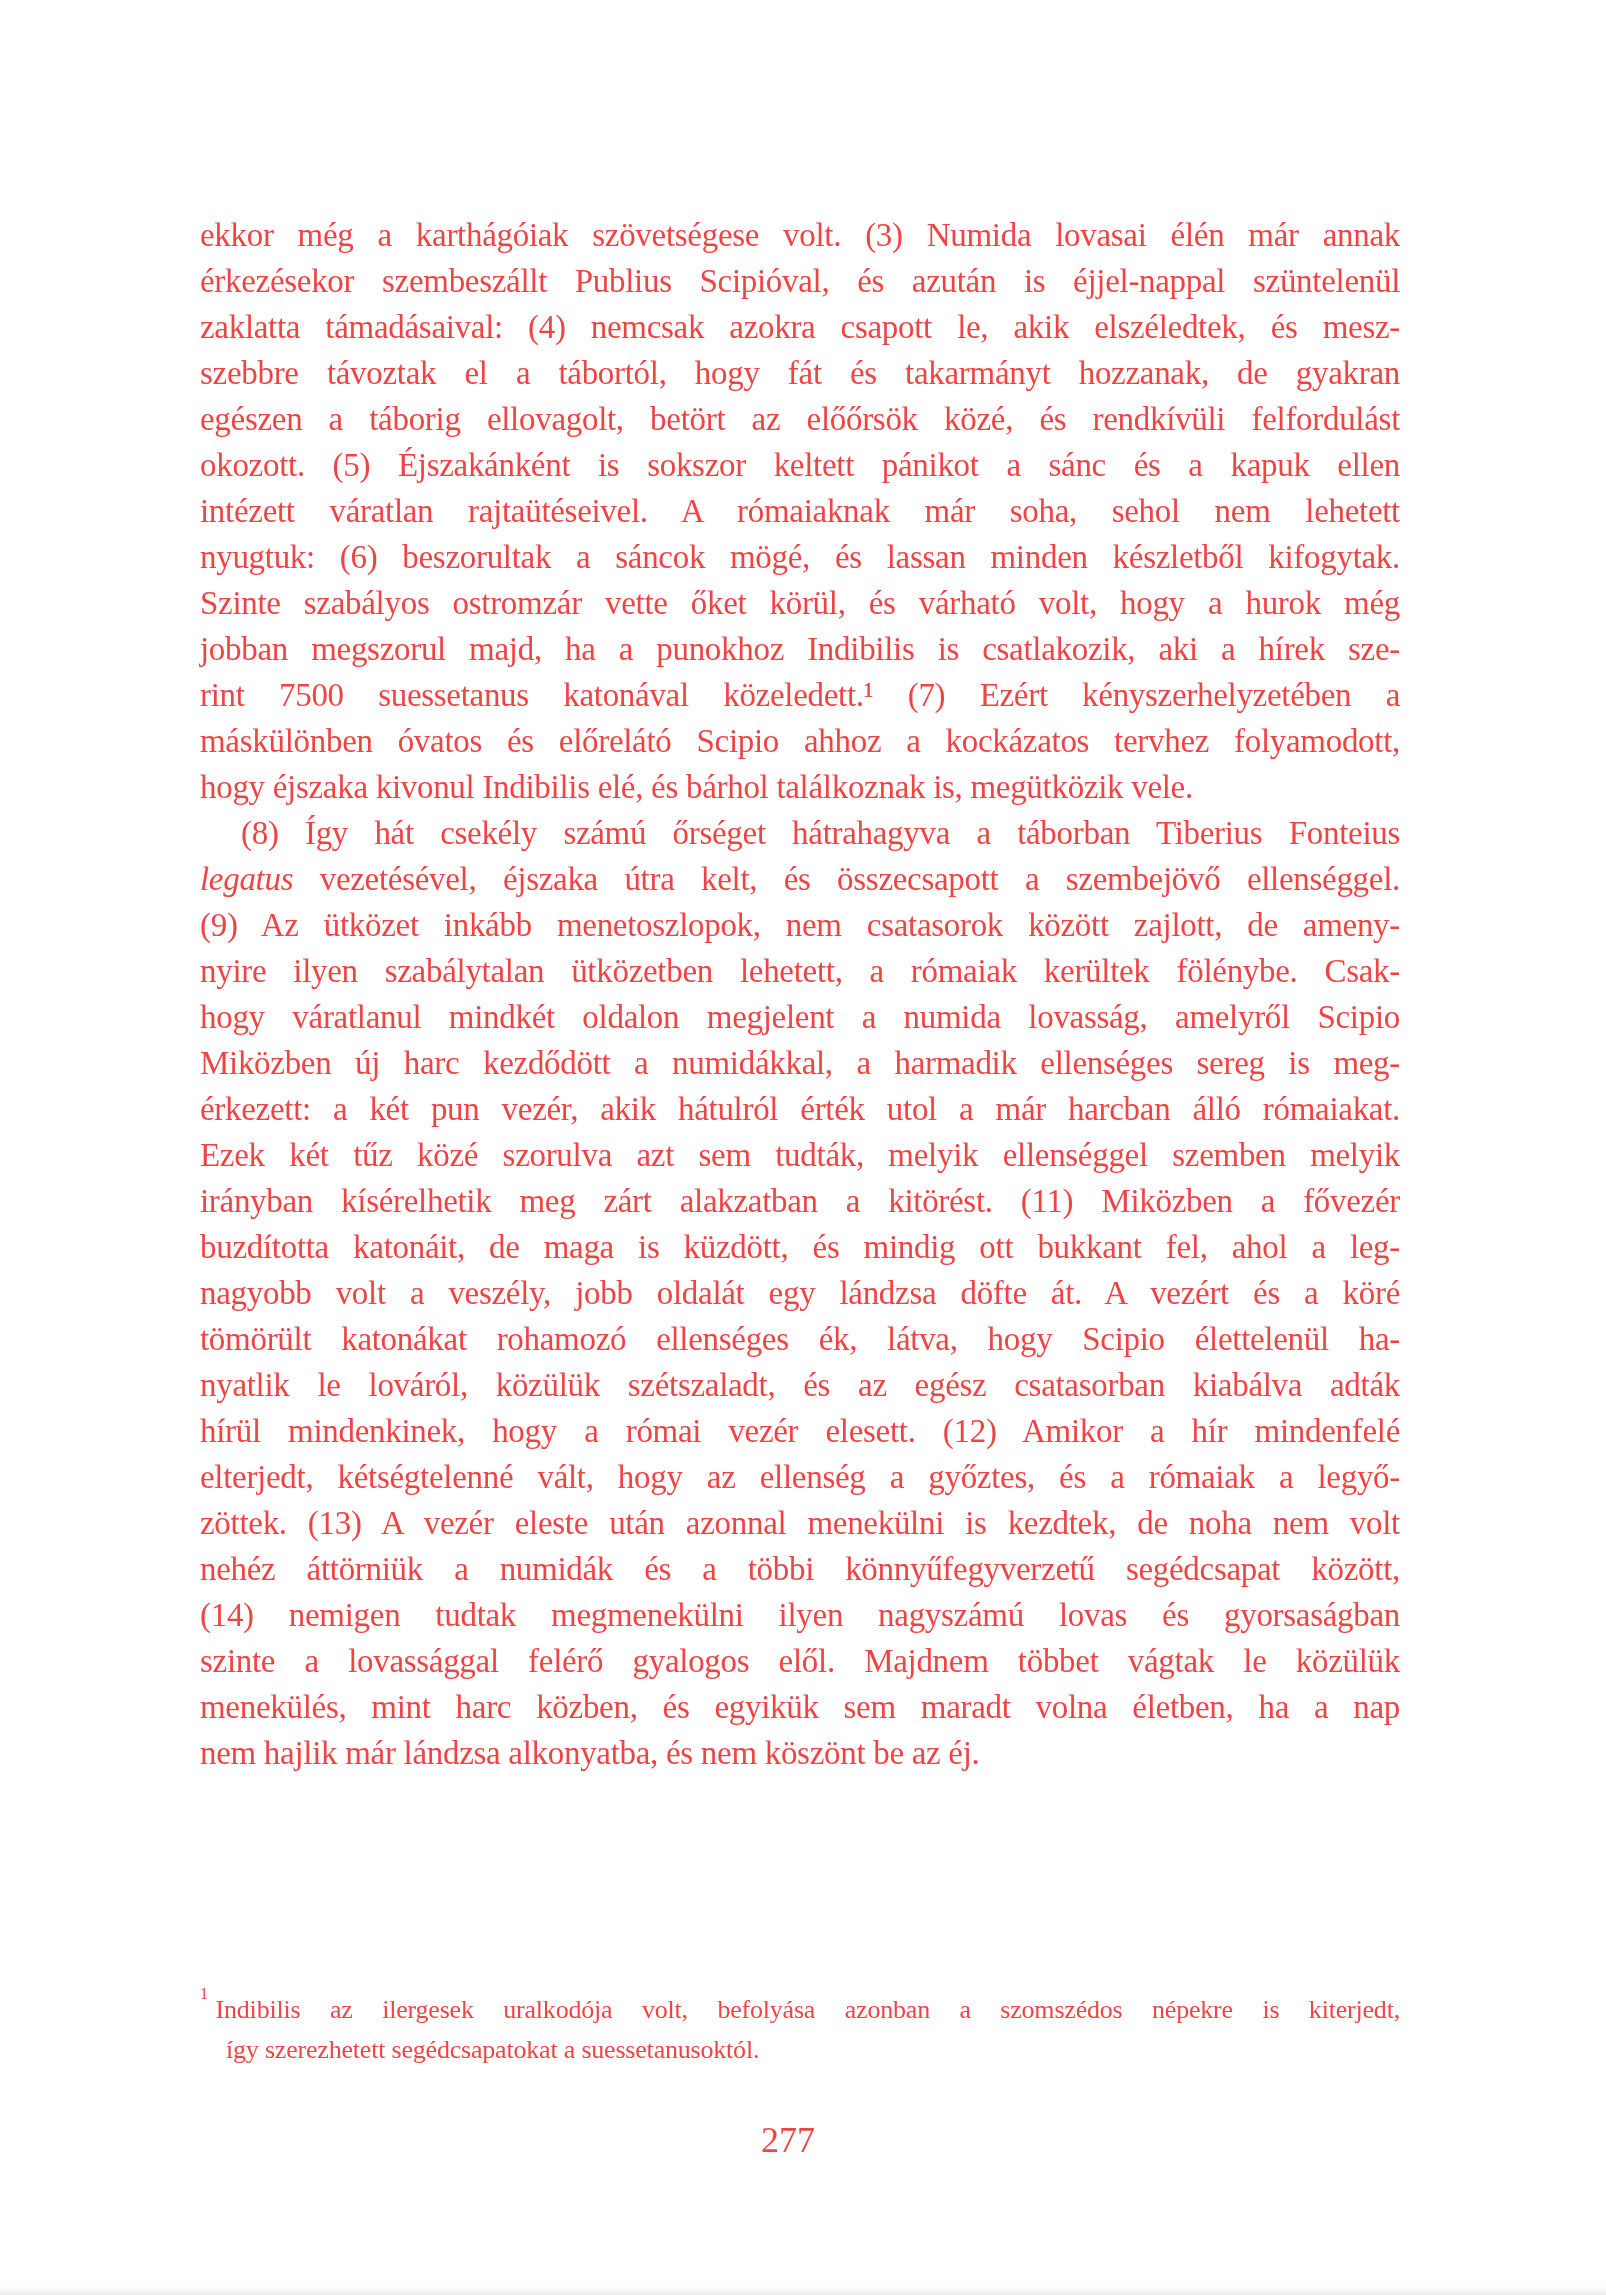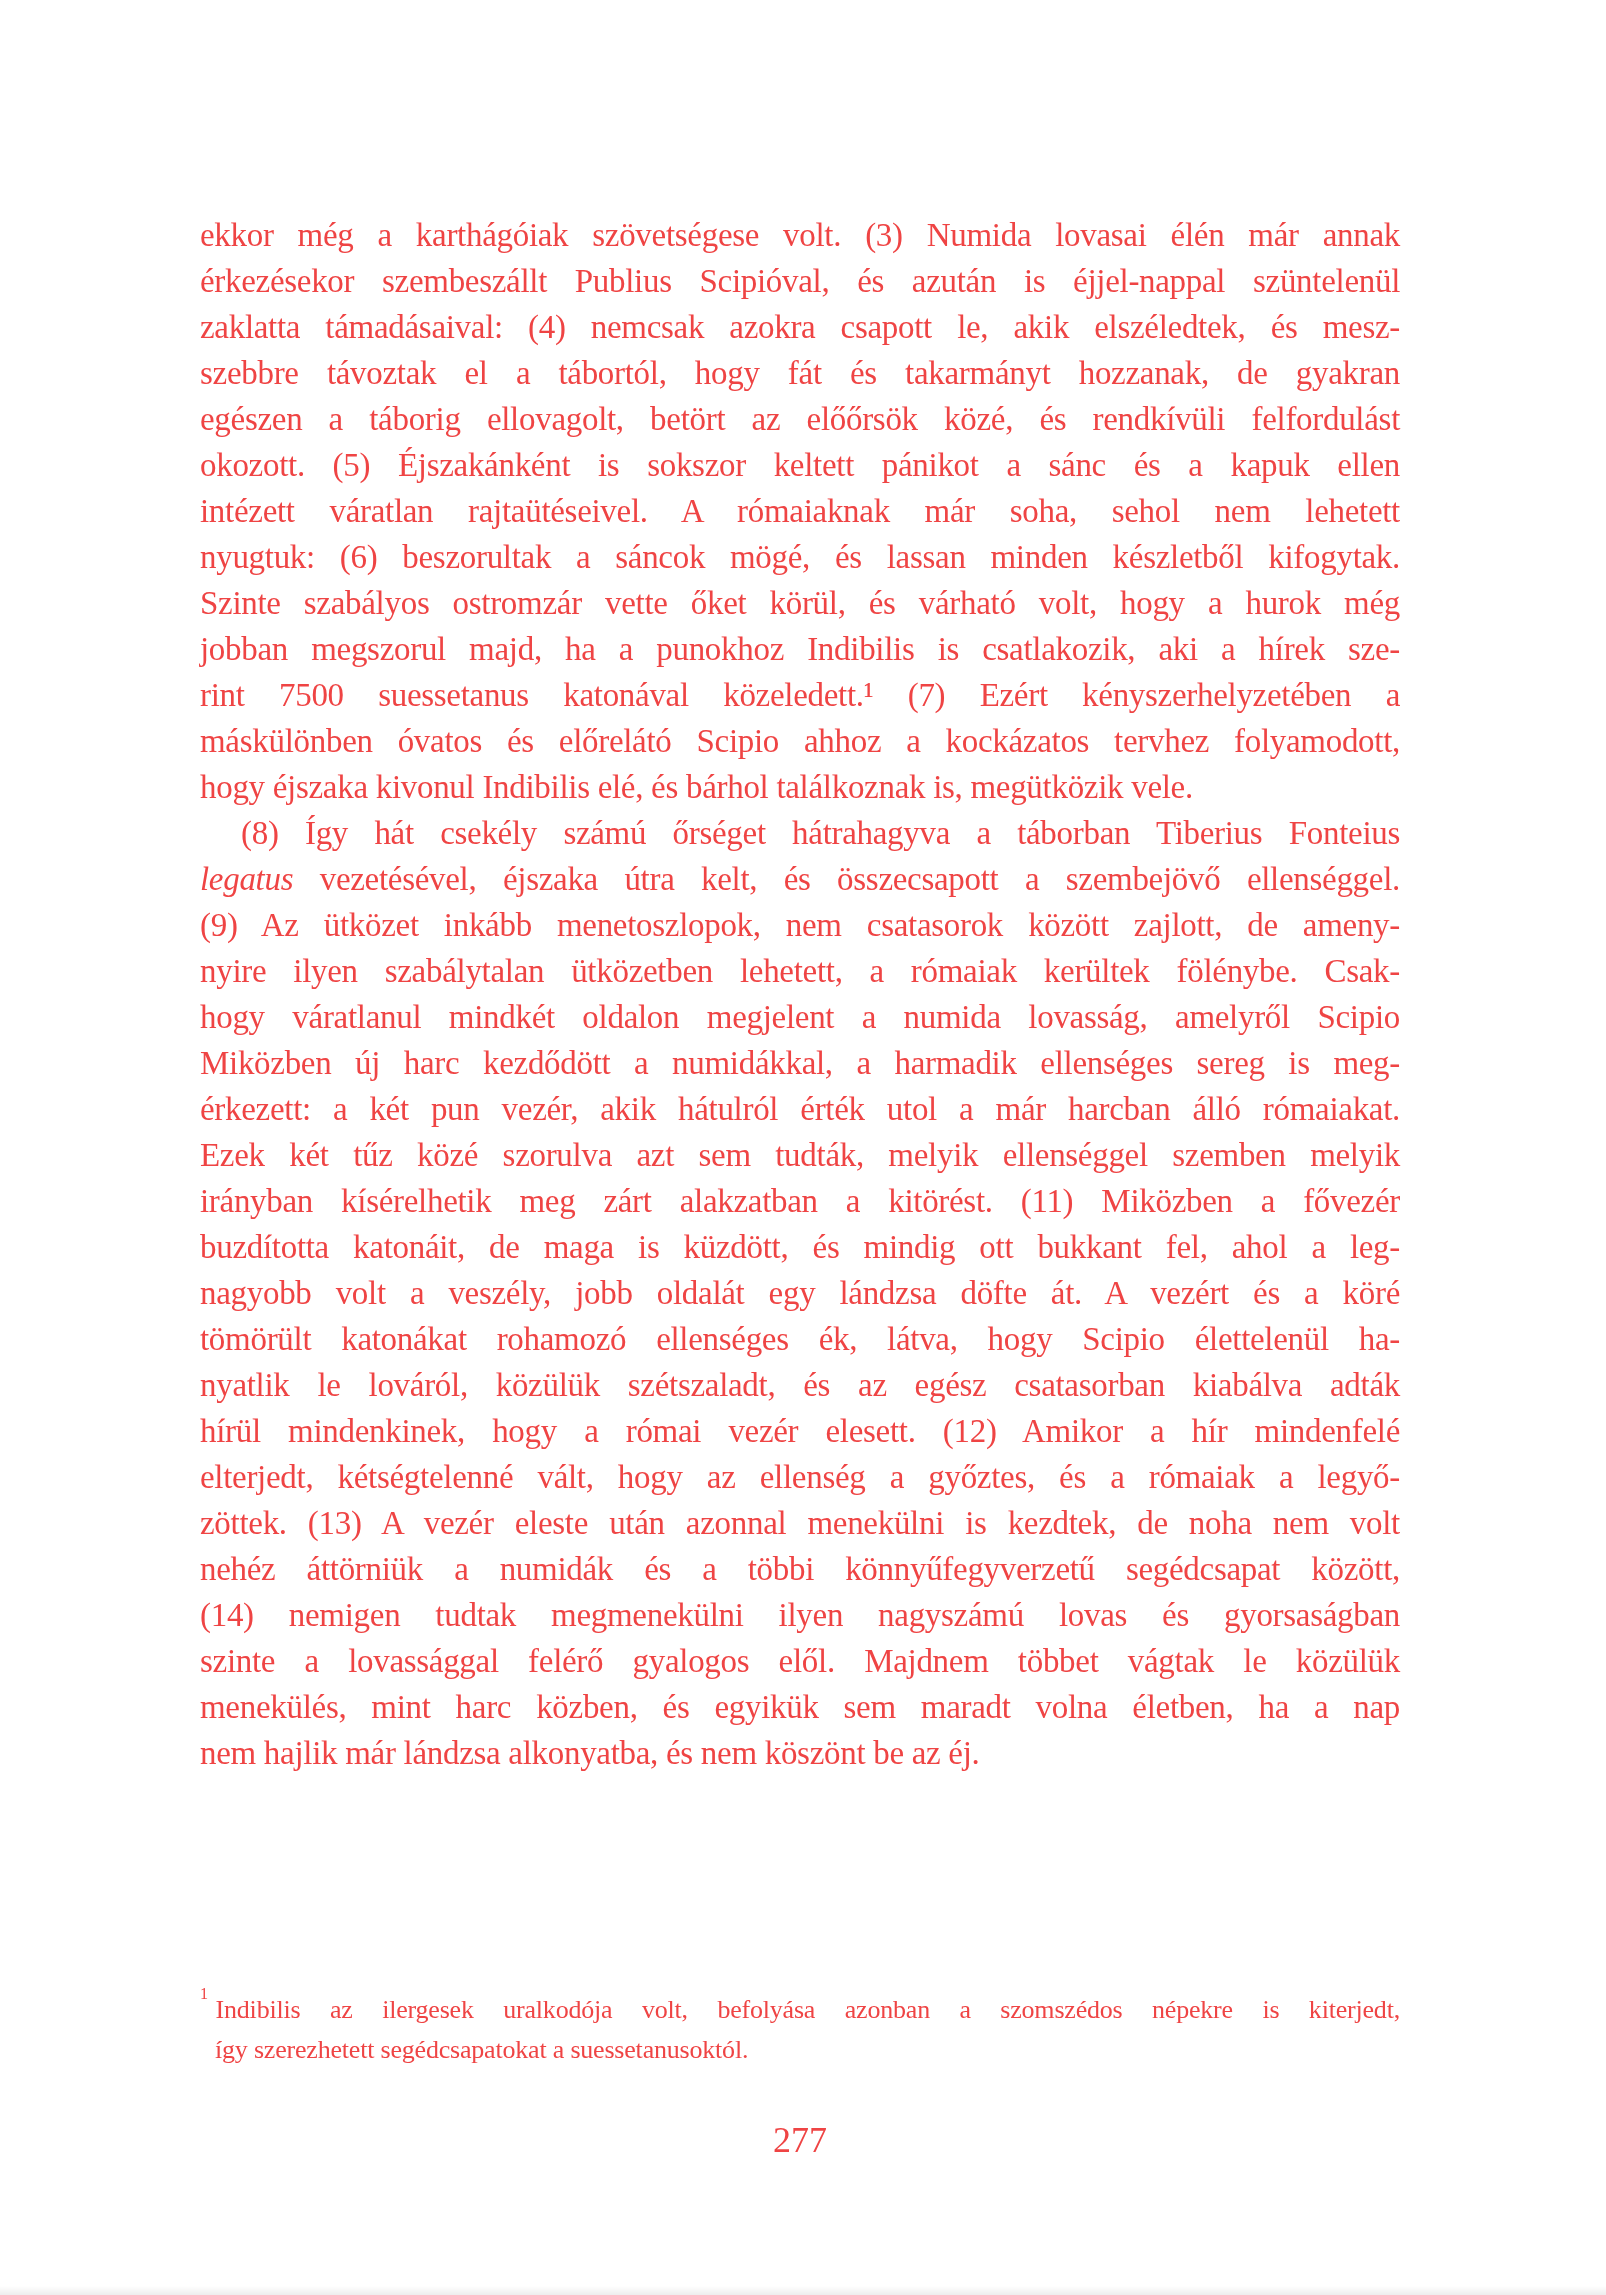--- a/index.html
+++ b/index.html
@@ -29,24 +29,24 @@
     position: absolute;
     left: 200px;
     top: 1944px;
     width: 1200px;
     font-size: 26px;
     line-height: 40px;
     letter-spacing: -0.2px;
   }
   .fn-first { text-align: justify; text-align-last: justify; margin-top: 39px; }
   .fn-marker { font-size: 62%; position: relative; top: -0.55em; margin-right: 7.7px; }
-  .fn-cont { margin-left: 15px; text-align: left; }
+  .fn-cont { margin-left: 26px; text-align: left; }
   .page-number {
     position: absolute;
-    left: 200px;
+    left: 188px;
     top: 2119px;
     width: 1200px;
     text-align: center;
     font-size: 36px;
   }
   .scan-edge {
     position: absolute;
     left: 0; bottom: 0;
     width: 100%; height: 8.6px;
     background: linear-gradient(to bottom, rgba(0,0,0,0), rgba(0,0,0,0.07));

